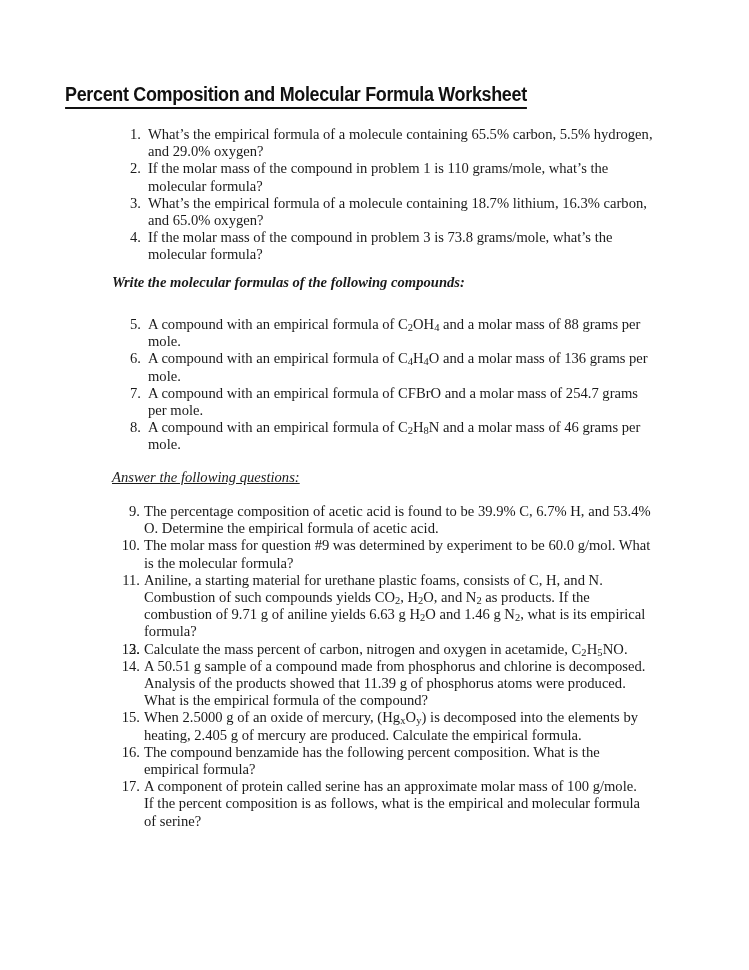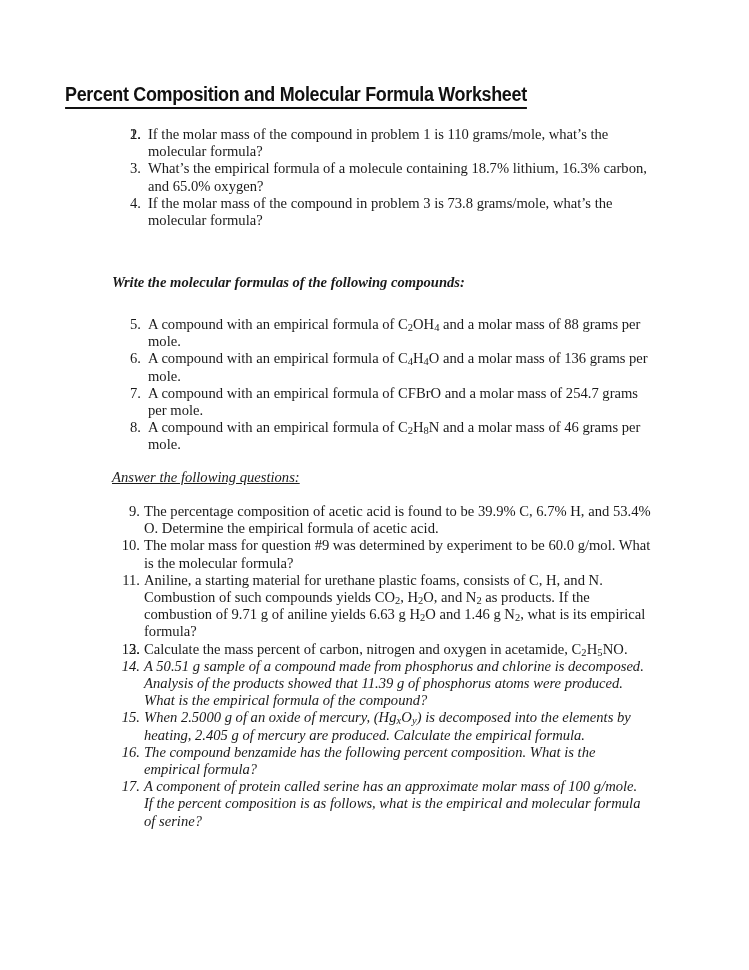--- a/index.html
+++ b/index.html
@@ -86,21 +86,21 @@
     text-align: right;
     font-size: 14.6px;
     line-height: 17.2px;
   }
 
   
   #list-3 .qitem { padding-left: 144px; padding-right: 92px; }
   #list-3 .qitem .num { left: 106px; width: 34px; }
 
   
-  #list-3 .qitem.wide { padding-right: 100px; font-style: italic; }
+  #list-3 .qitem.wide { padding-right: 100px; }
 
   sub {
     font-size: 0.72em;
     vertical-align: -0.22em;
     line-height: 0;
   }
 
   
   .data-line {
     display: block;
@@ -118,21 +118,21 @@
 </head>
 <body>
 
 <div class="page">
 
   <div class="title-wrap">
     <span class="doc-title">Percent Composition and Molecular Formula Worksheet</span>
   </div>
 
   <ul class="qlist" id="list-1">
-      <li class="qitem"><span class="num">1.</span></li>
+      <li class="qitem"><span class="num">1.</span><span>What’s the empirical formula of a molecule containing 65.5% carbon, 5.5% hydrogen, and 29.0% oxygen?</span></li>
       <li class="qitem"><span class="num">2.</span><span>If the molar mass of the compound in problem 1 is 110 grams/mole, what’s the molecular formula?</span></li>
       <li class="qitem"><span class="num">3.</span><span>What’s the empirical formula of a molecule containing 18.7% lithium, 16.3% carbon, and 65.0% oxygen?</span></li>
       <li class="qitem"><span class="num">4.</span><span>If the molar mass of the compound in problem 3 is 73.8 grams/mole, what’s the molecular formula?</span></li>
     </ul>
 
   <div class="section-intro" id="intro-1">Write the molecular formulas of the following compounds:</div>
   <ul class="qlist" id="list-2">
       <li class="qitem"><span class="num">5.</span><span><span>A compound with an empirical formula of C</span><sub>2</sub><span>OH</span><sub>4</sub><span> and a molar mass of 88 grams per mole.</span></span></li>
       <li class="qitem"><span class="num">6.</span><span><span>A compound with an empirical formula of C</span><sub>4</sub><span>H</span><sub>4</sub><span>O and a molar mass of 136 grams per mole.</span></span></li>
       <li class="qitem"><span class="num">7.</span><span><span>A compound with an empirical formula of CFBrO and a molar mass of 254.7 grams per mole.</span></span></li>

